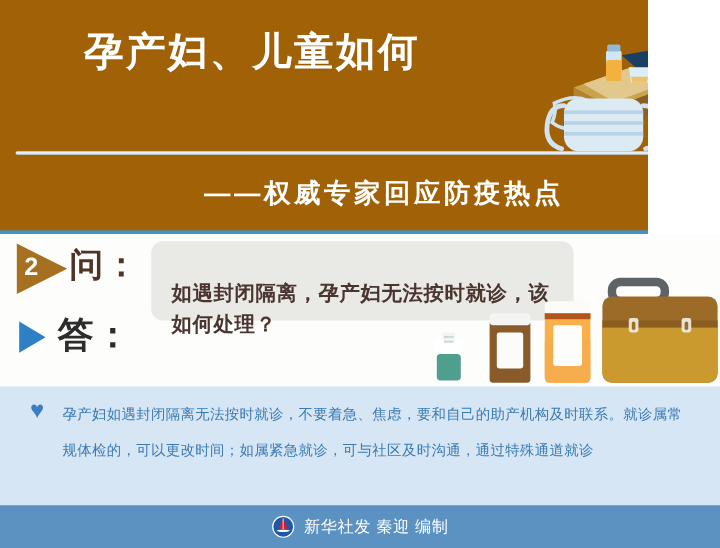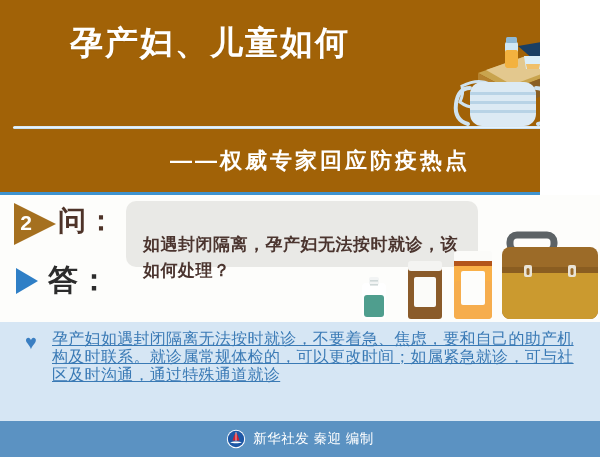--- a/index.html
+++ b/index.html
@@ -201,24 +201,23 @@
     color: #3b7fc2;
     font-size: 20px;
     line-height: 17px;
   }
   .answer-text {
     position: absolute;
     left: 52px;
     top: 8px;
     width: 528px;
     color: #3a7ab5;
-    font-size: 16px;
-    line-height: 18px;
+    font-size: 12px;
+    line-height: 30px;
     letter-spacing: 0.3px;
-    text-decoration: underline;
   }
 
   
   .footer {
     position: absolute;
     left: 0;
     top: 421px;
     width: 600px;
     height: 36px;
     background: #5b92c2;

